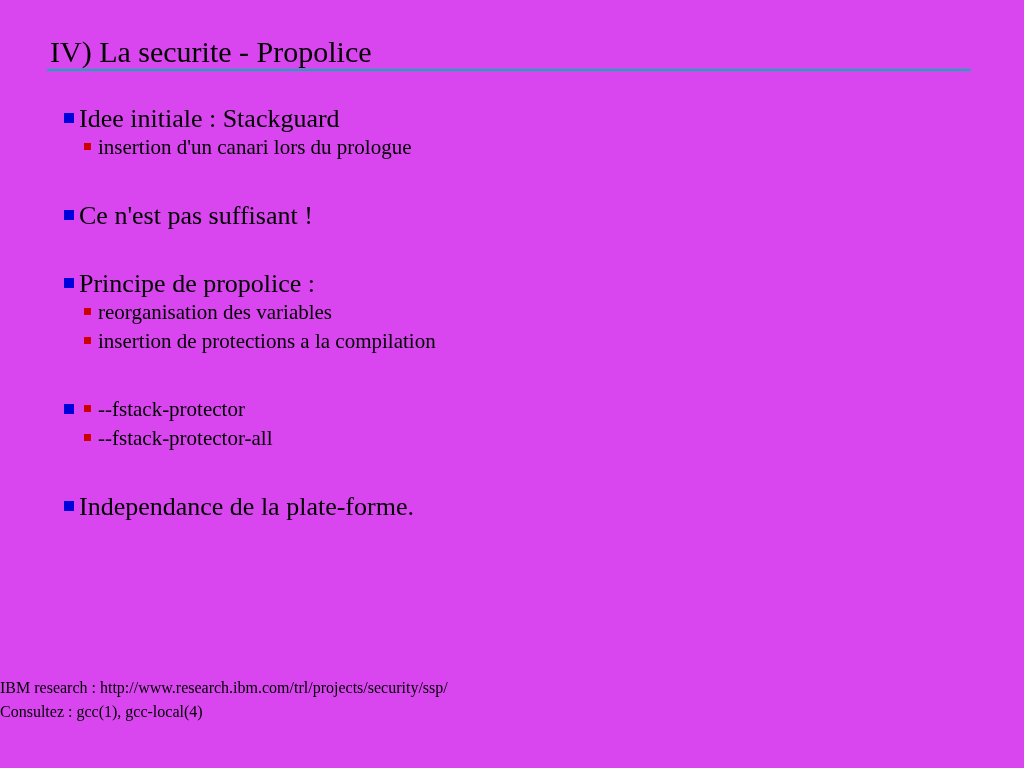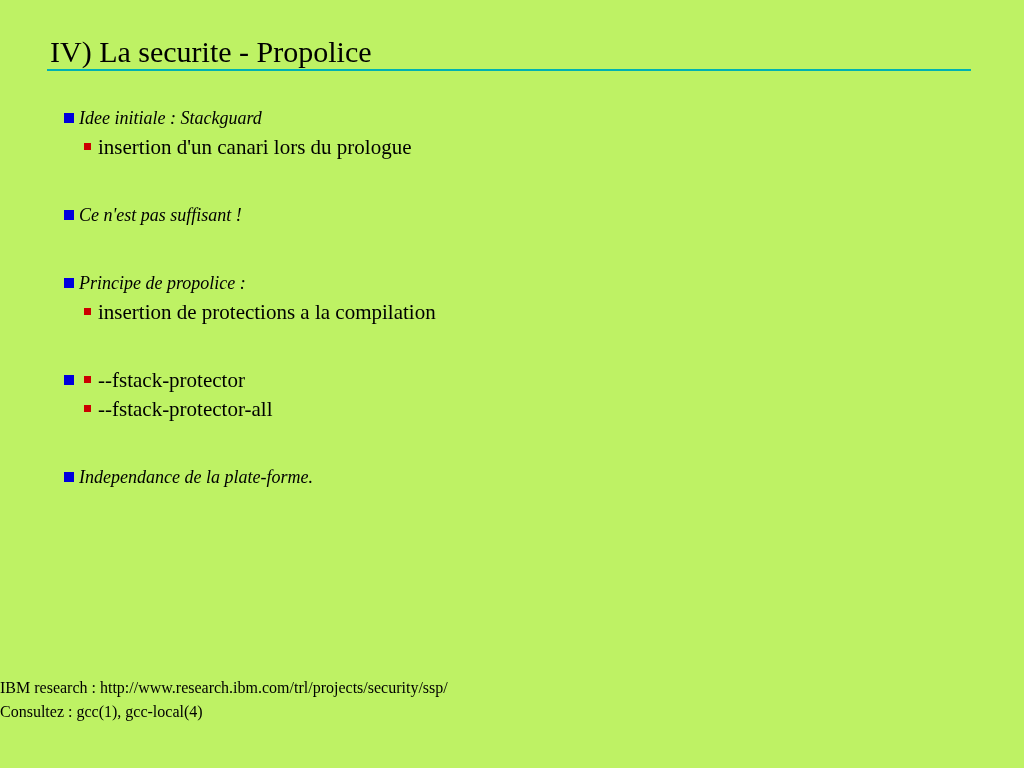--- a/index.html
+++ b/index.html
@@ -3,21 +3,21 @@
 <meta charset="utf-8">
 <style>
   * { margin: 0; padding: 0; box-sizing: border-box; }
   html, body { width: 1024px; height: 768px; }
   body {
     background: #ffffff;
     font-family: "Liberation Serif", "DejaVu Serif", serif;
     color: #000000;
     overflow: hidden;
   }
-  .slide { position: relative; width: 1024px; height: 768px; background: #bef264; padding-left: 32px; }
+  .slide { position: relative; width: 1024px; height: 768px; background: #d946ef; padding-left: 32px; }
 
   .slide-title {
     position: absolute;
     left: 50px;
     top: 34px;
     font-size: 30px;
     font-weight: normal;
     line-height: 1.2;
     white-space: nowrap;
   }
@@ -35,24 +35,23 @@
     left: 0;
     top: 104px;
     width: 1024px;
   }
   .group { margin-bottom: 39px; }
   .group:last-child { margin-bottom: 14px; }
 
   .l1 {
     position: relative;
     padding-left: 79px;
-    font-size: 18px;
+    font-size: 26px;
     line-height: 29px;
     white-space: nowrap;
-    font-style: italic;
   }
   .l2 {
     position: relative;
     padding-left: 98px;
     font-size: 21px;
     line-height: 29px;
     white-space: nowrap;
   }
   .sq1 {
     position: absolute;
@@ -108,20 +107,21 @@
       </div>
     </div>
 
     <div class="group">
       <div class="l1">
         <span class="sq1" style="background: rgb(0, 0, 221);"></span>
         <span>Principe de propolice :</span>
       </div>
       <div class="l2">
         <span class="sq2" style="background: rgb(204, 0, 0);"></span>
+        <span>reorganisation des variables</span>
       </div>
       <div class="l2">
         <span class="sq2" style="background: rgb(204, 0, 0);"></span>
         <span>insertion de protections a la compilation</span>
       </div>
     </div>
 
     <div class="group">
       <div class="l1">
         <span class="sq1" style="background: rgb(0, 0, 221);"></span>

